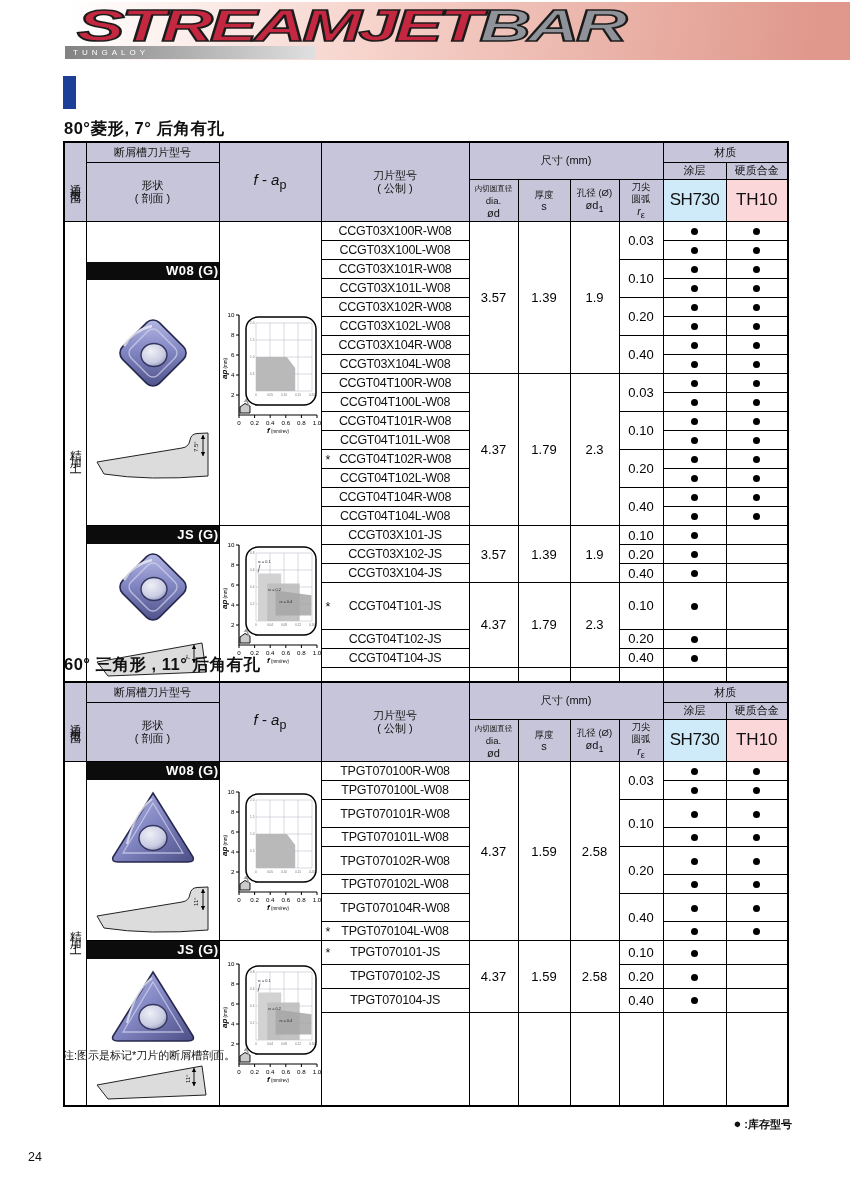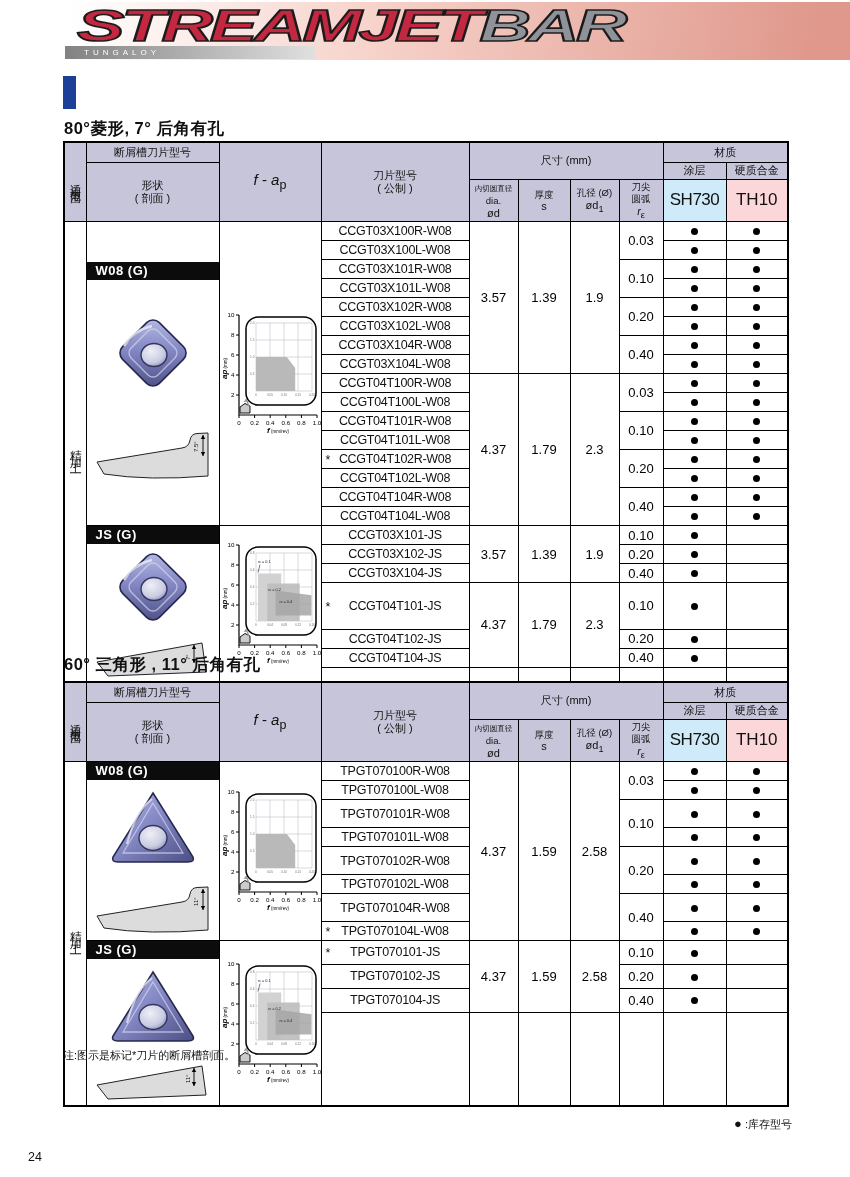--- a/index.html
+++ b/index.html
@@ -14,34 +14,34 @@
   
   .banner{position:absolute;left:63px;top:2px;width:787px;height:58px;
           background:linear-gradient(97deg,#ffffff 1%,#f6d2ca 40%,var(--salmon,#e0988c) 95%);}
   .logo-line{position:absolute;left:14px;top:2px;transform:scaleX(1.62);transform-origin:left top;
              font-weight:bold;font-style:italic;font-size:44px;line-height:1;letter-spacing:-2px;
              white-space:nowrap;-webkit-text-stroke:1.6px #1b1b1b;}
   .logo-red{color:var(--logo-red,#c32840);}
   .logo-gray{color:var(--logo-gray,#90929a);}
   .tagline-bar{position:absolute;left:2px;top:44px;width:250px;height:13px;
                background:linear-gradient(to right,#828282,#e0e0e0);
-               color:#fff;font-size:8px;letter-spacing:4px;line-height:13px;padding-left:19px;}
+               color:#fff;font-size:8px;letter-spacing:4px;line-height:13px;padding-left:8px;}
 
   
   .title-block{position:absolute;left:63px;top:76px;display:flex;align-items:center;}
   .title-bar{width:13px;height:33px;background:var(--accent-blue,#1e3f97);margin-right:15px;}
   .page-title{font-size:27px;font-weight:500;letter-spacing:1px;}
 
   .sec-heading{position:absolute;left:64px;font-size:16.5px;font-weight:bold;letter-spacing:.5px;}
   #sec1-heading{top:118px;} #sec2-heading{top:654px;}
   #table1-mount{position:absolute;left:63px;top:141px;}
   #table2-mount{position:absolute;left:63px;top:681px;}
 
   .footnote{position:absolute;left:63px;top:1024px;font-size:11px;margin-top:24px;}
-  .stock-legend{position:absolute;right:58px;top:1116px;font-size:11px;}
+  .stock-legend{position:absolute;right:58px;top:1116px;font-size:11px;font-weight:bold;}
   .stock-legend .big-dot{font-size:13px;}
   .page-number{position:absolute;left:28px;top:1150px;font-size:12.5px;text-align:right;}
 
   
   table.spec{border-collapse:collapse;table-layout:fixed;width:724px;border:2px solid #000;}
   table.spec td,table.spec th{border:1px solid #000;padding:0;overflow:hidden;
                               text-align:center;vertical-align:middle;font-weight:normal;}
   tr.hr1{height:20px;} tr.hr2{height:17px;} tr.hr3{height:34px;}
   tr.h17{height:17px;} tr.h18{height:18px;}
   th.lav{background:var(--lavender,#c7c5d9);font-size:11px;line-height:1.15;}
@@ -52,21 +52,21 @@
   .vtext{writing-mode:vertical-rl;text-orientation:upright;letter-spacing:3px;font-size:11px;display:inline-block;}
   td.usage-cell{background:#fff;}
   td.usage-cell .vtext{font-size:12px;letter-spacing:7px;}
   td.model-cell{font-weight:bold;font-size:12.5px;text-align:left;padding-left:16px;
                 position:relative;letter-spacing:-.3px;white-space:nowrap;margin-top:20px;}
   td.model-cell .star{position:absolute;left:4px;top:50%;transform:translateY(-42%);}
   td.num-cell{font-size:13px;color:#000000;}
   td.dot-cell .dot{display:inline-block;width:7px;height:7px;background:#000;border-radius:50%;vertical-align:middle;}
   td.shape-cell{vertical-align:top;}
   .gbanner{background:#0c0c0c;color:#fff;font-weight:bold;font-size:13px;
-           text-align:left;padding:1px 0 2px 9px;letter-spacing:.5px;}
+           text-align:right;padding:1px 0 2px 9px;letter-spacing:.5px;}
   .ins-wrap{display:flex;flex-direction:column;align-items:center;gap:14px;padding-top:8px;}
   .ins-wrap.tall{padding-top:38px;gap:38px;}
   td.chart-cell{vertical-align:middle;}
 </style>
 </head>
 <body>
 
 <div class="banner">
   <div class="logo-line">
     <span class="logo-red">STREAMJET</span><span class="logo-gray">BAR</span>

